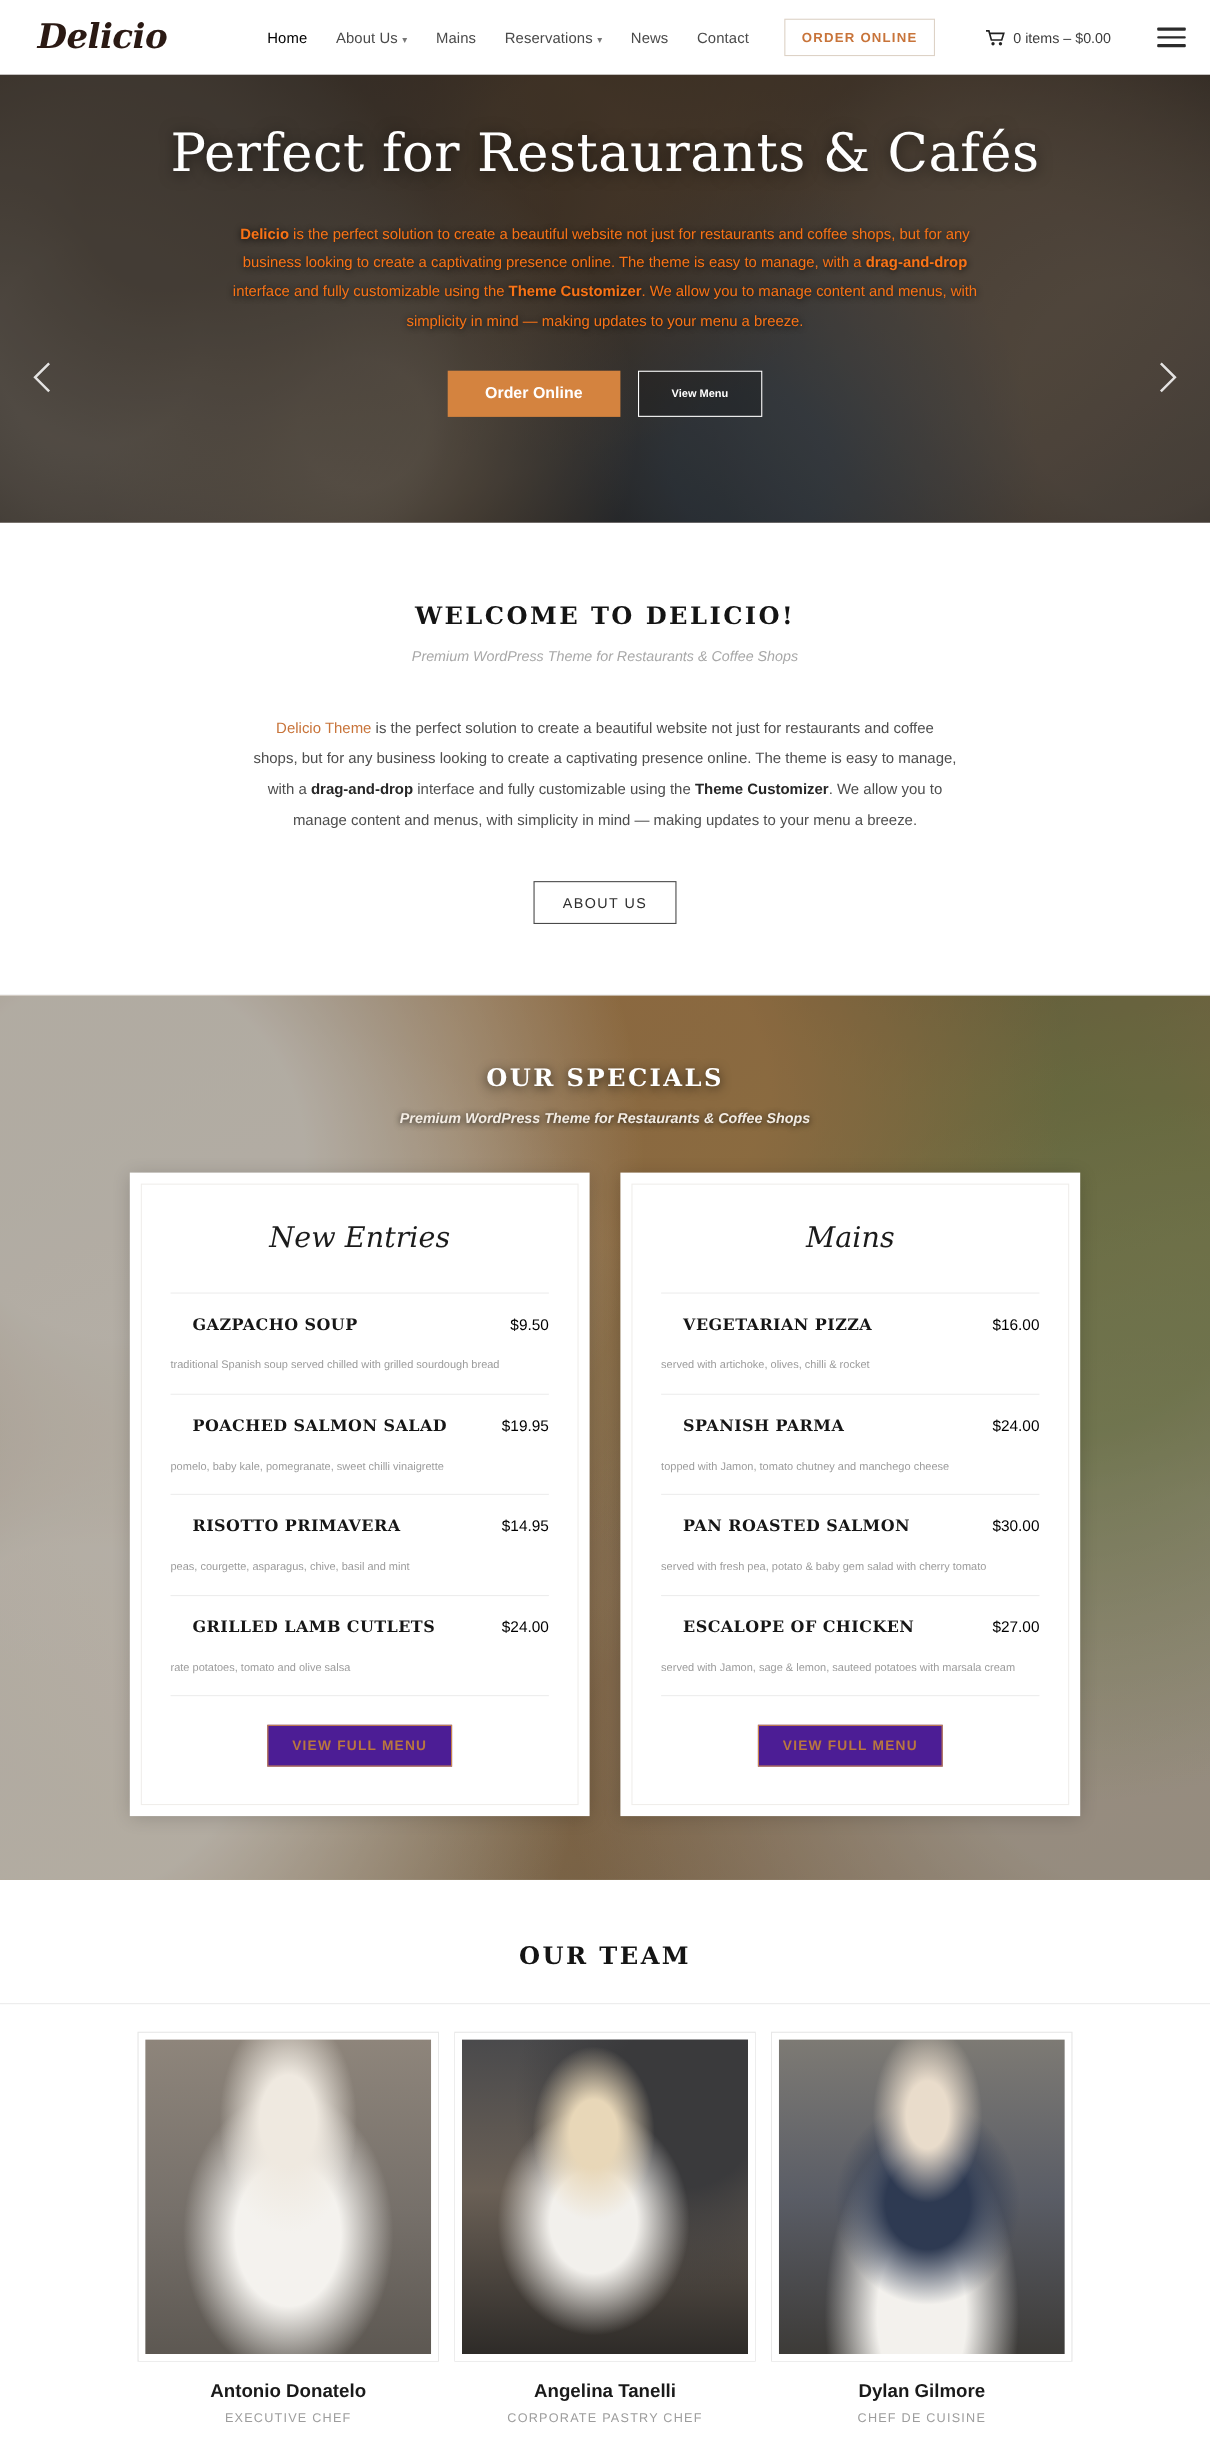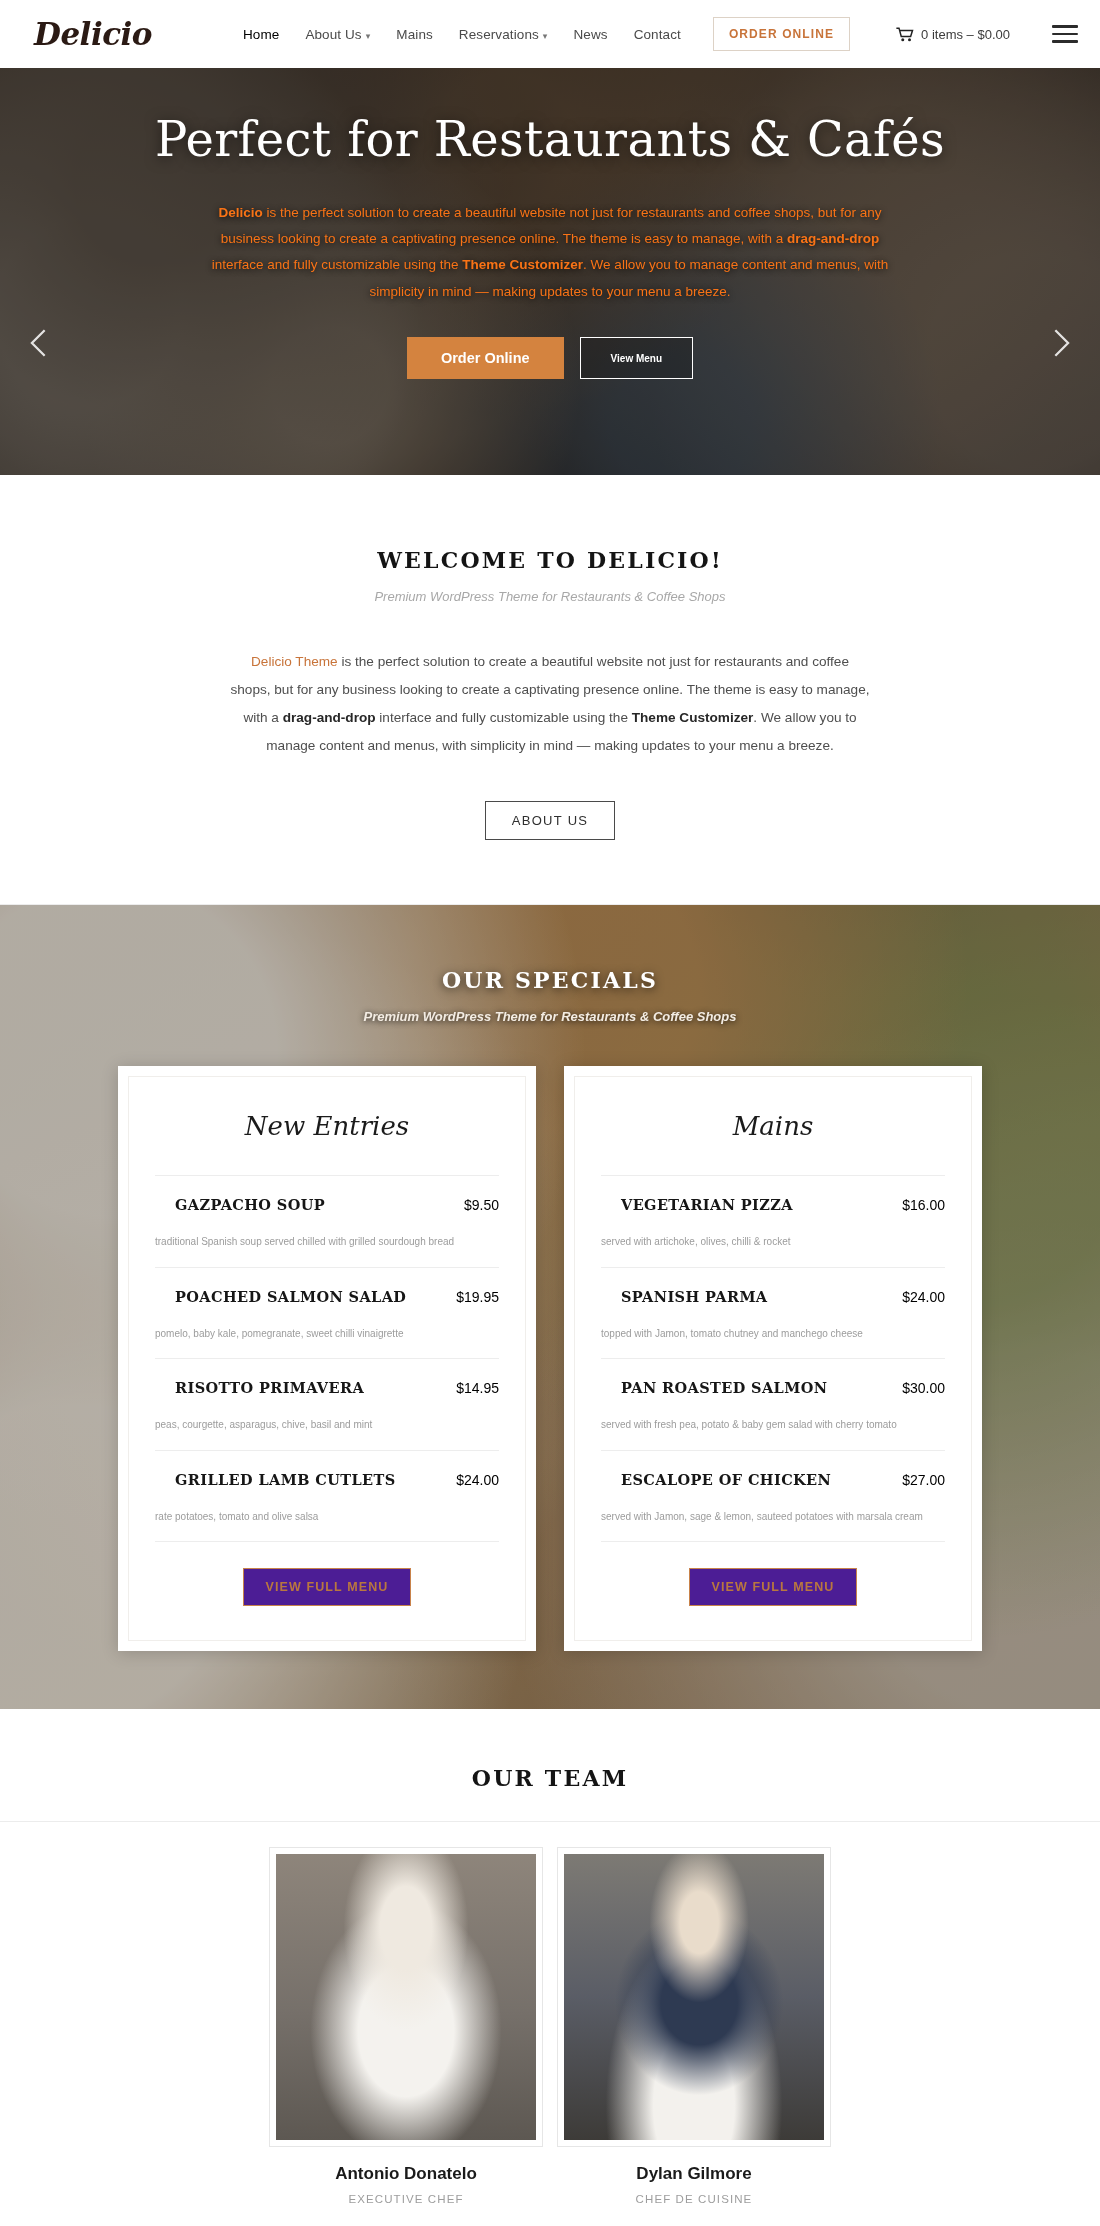--- a/index.html
+++ b/index.html
@@ -508,20 +508,26 @@
 
   <div class="team-grid">
 
     <div class="member">
       <div class="member-photo ph-1"></div>
       <div class="member-name">Antonio Donatelo</div>
       <div class="member-role">EXECUTIVE CHEF</div>
 
     </div>
 
+    <div class="member">
+      <div class="member-photo ph-2"></div>
+      <div class="member-name">Angelina Tanelli</div>
+      <div class="member-role">CORPORATE PASTRY CHEF</div>
+
+    </div>
 
     <div class="member">
       <div class="member-photo ph-3"></div>
       <div class="member-name">Dylan Gilmore</div>
       <div class="member-role">CHEF DE CUISINE</div>
 
     </div>
 
   </div>
 </section>

